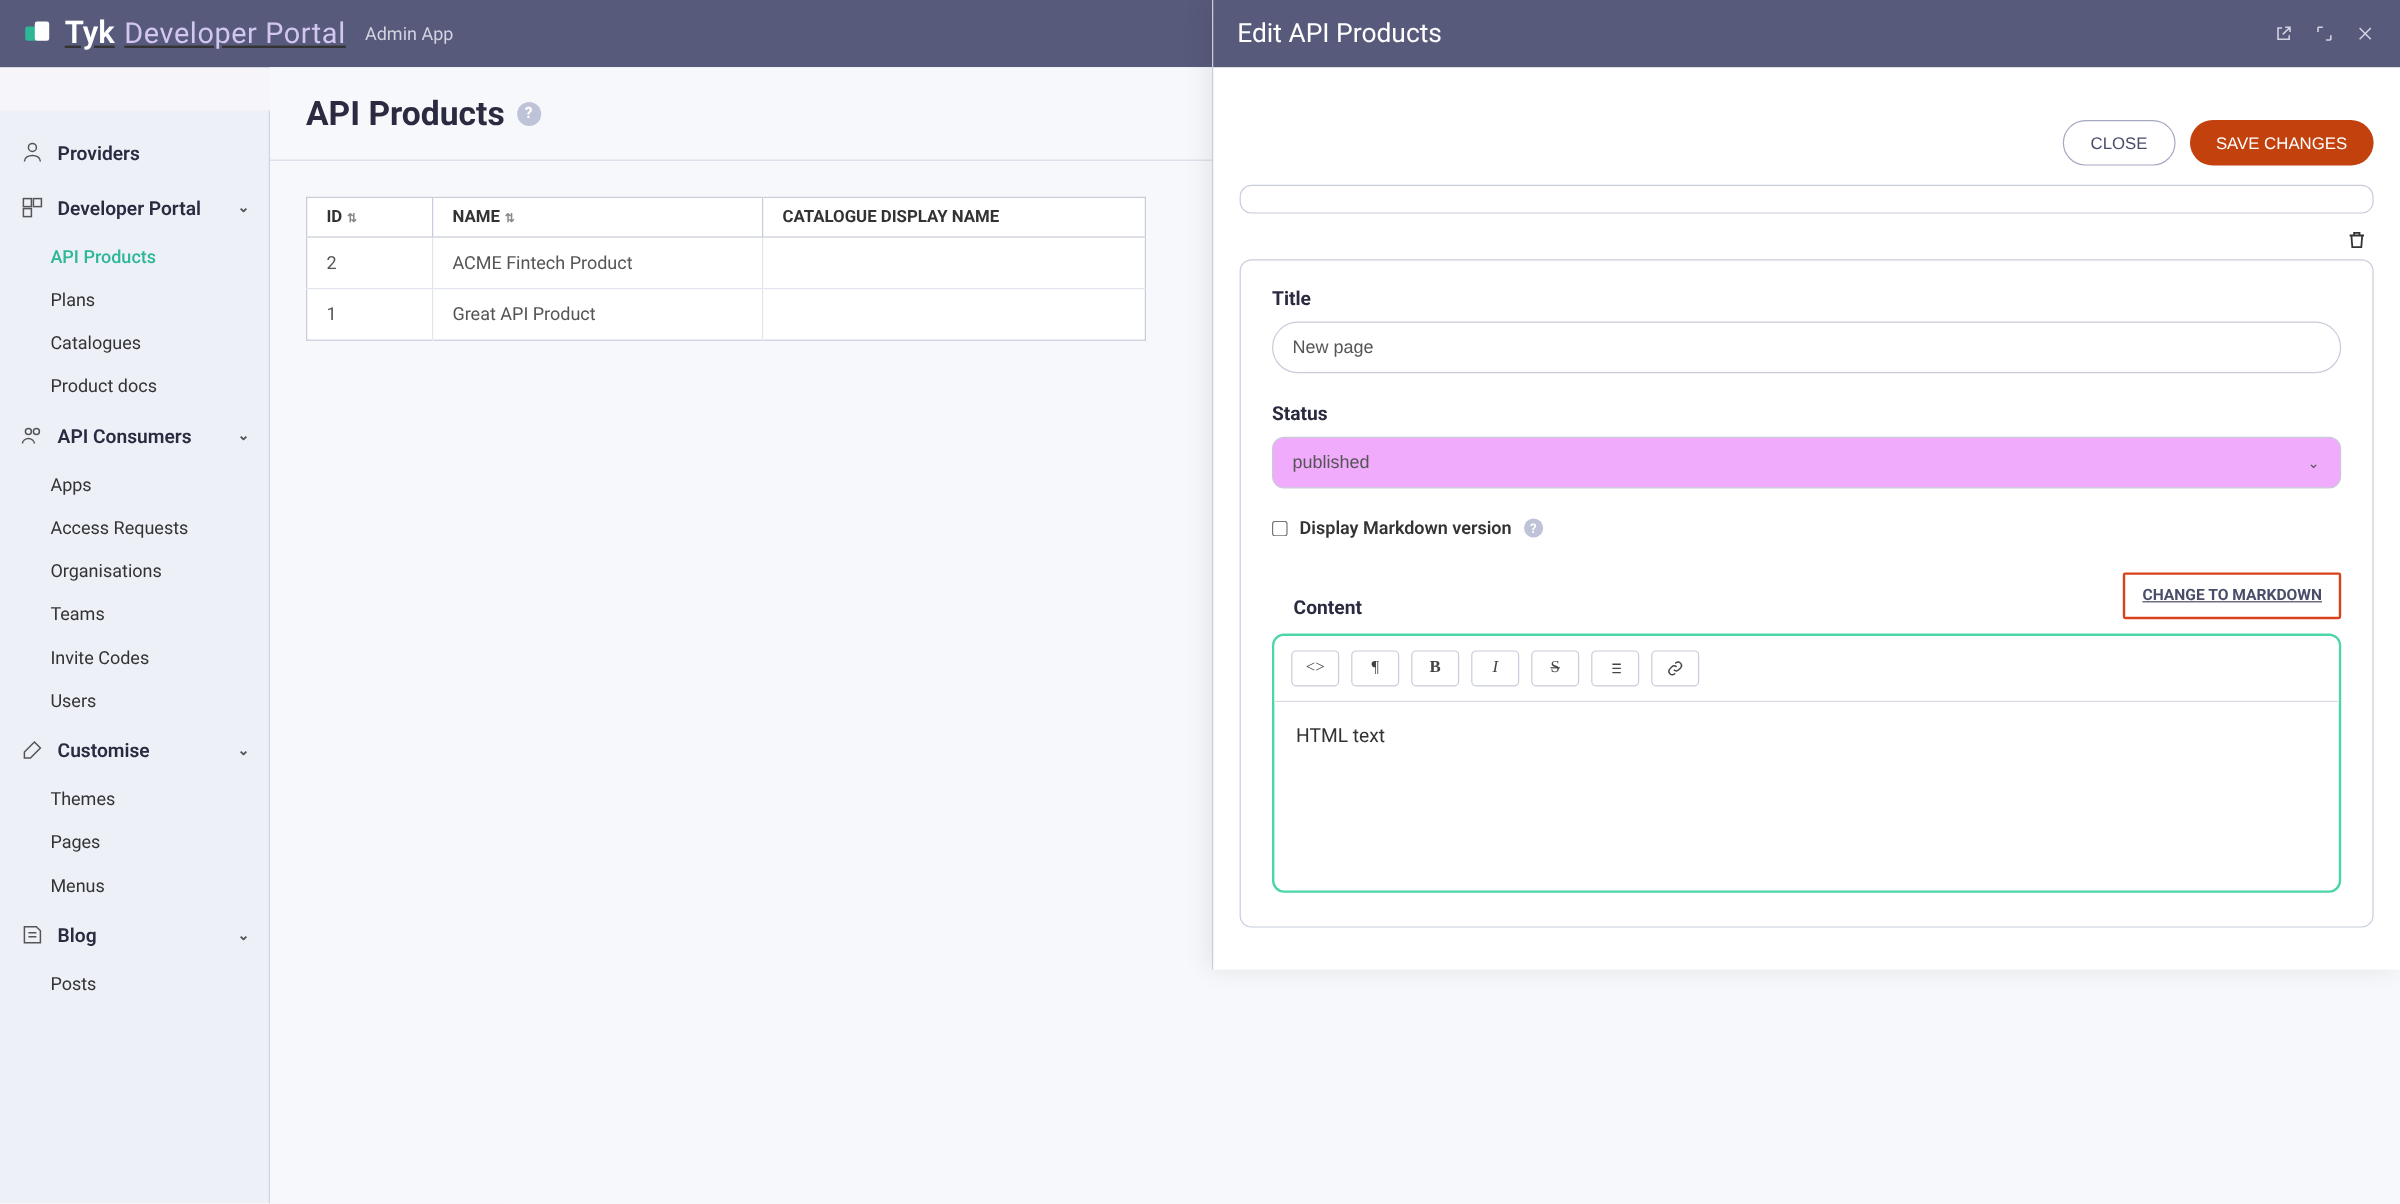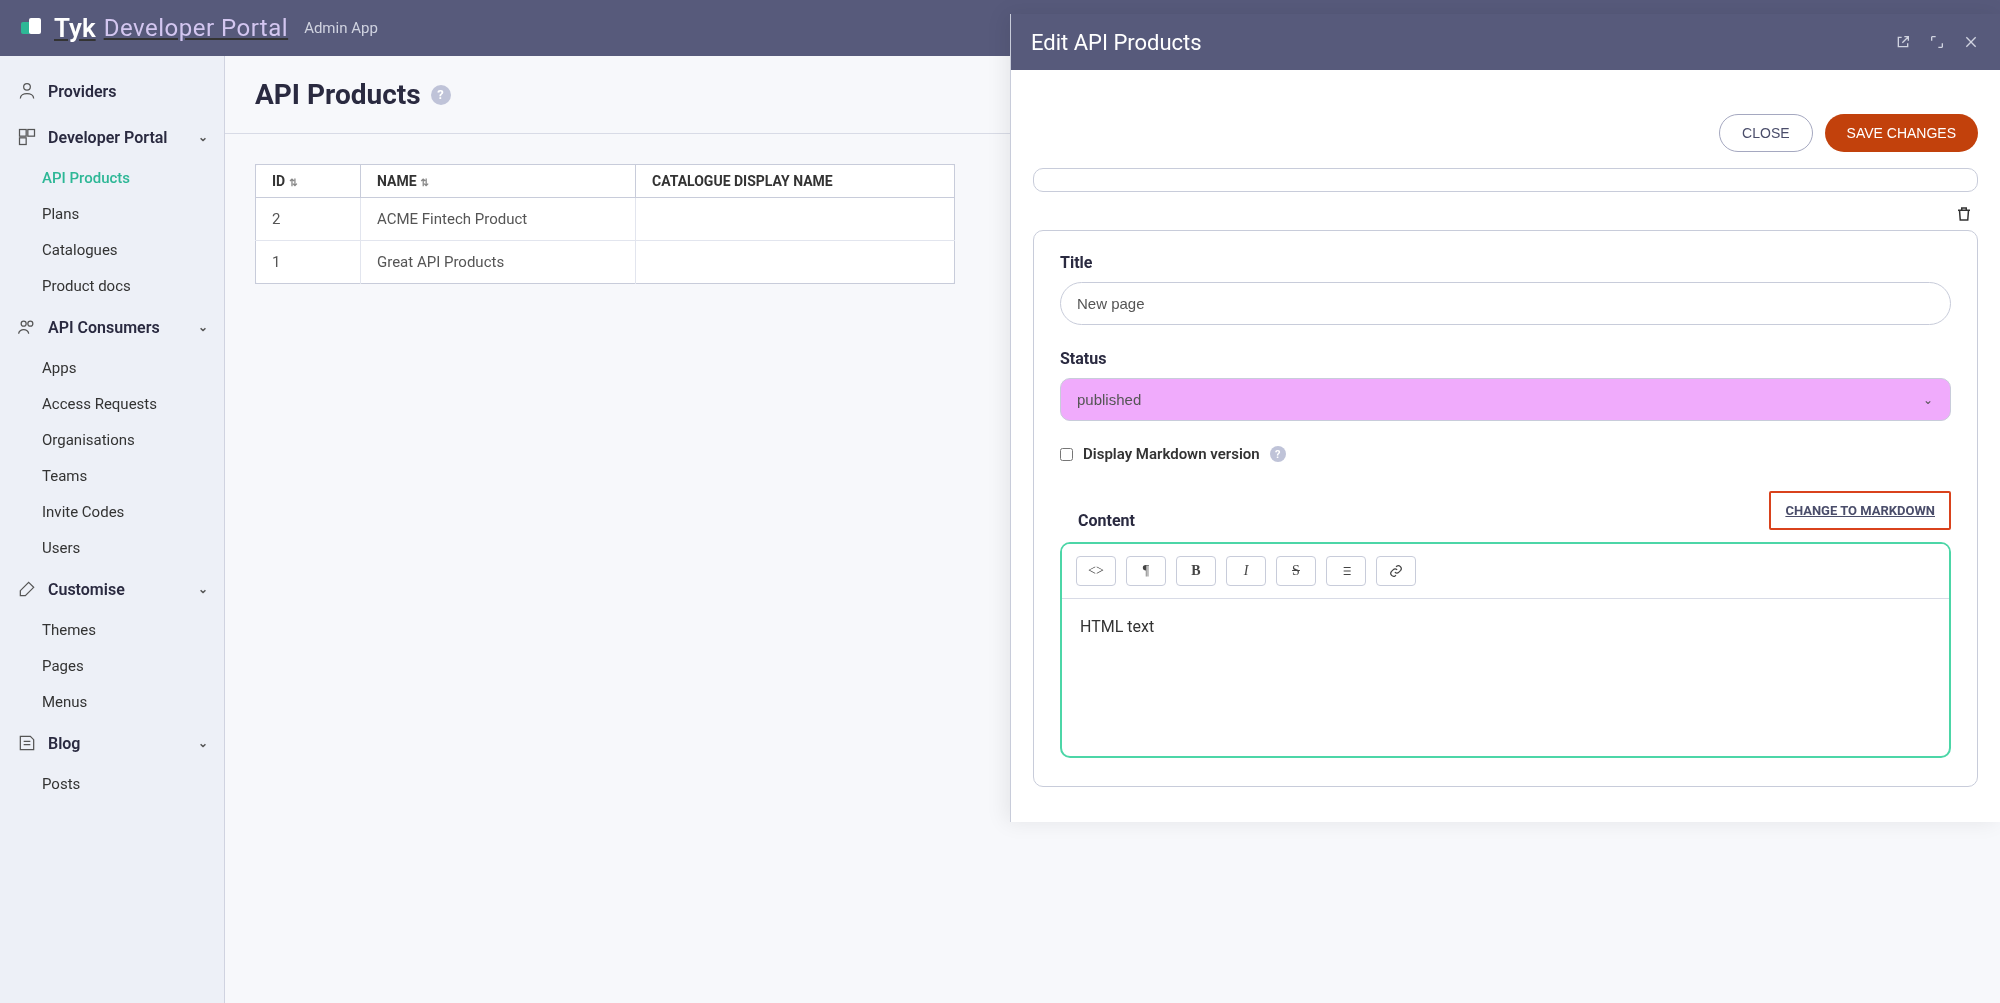--- a/index.html
+++ b/index.html
@@ -18,20 +18,21 @@
     .breadcrumb { margin-left: 16px; color: #d0d3e0; font-size: 15px; }
     
     .body-wrap { display: flex; height: calc(1003px - 56px); }
     
     .sidebar {
       width: 225px;
       background: #edf0f7;
       border-right: 1px solid #d0d3e0;
       overflow-y: auto;
       padding-top: 12px;
+      margin-top: 36px;
     }
     .sidebar-section {
       display: flex;
       align-items: center;
       padding: 12px 16px;
       font-size: 16px;
       font-weight: 600;
       color: #2a2a40;
       cursor: pointer;
       gap: 10px;
@@ -103,21 +104,21 @@
       border-right: 1px solid #e2e5ee;
     }
     table.data td:last-child { border-right: none; }
     table.data tr:last-child td { border-bottom: none; }
     .sort-ico { display: inline-block; margin-left: 4px; font-size: 10px; color: #888; }
     .col-id { width: 105px; }
     .col-name { width: 275px; }
     
     .overlay {
       position: absolute;
-      top: 14px;
+      top: 0;
       right: 0;
       width: 990px;
       height: 808px;
       background: #fff;
       border-left: 1px solid #c8ccda;
       display: flex;
       flex-direction: column;
       box-shadow: -4px 0 20px rgba(0,0,0,0.08);
     }
     .overlay-header {
@@ -381,21 +382,21 @@
           </tr>
         </thead>
         <tbody>
           <tr>
             <td>2</td>
             <td>ACME Fintech Product</td>
             <td></td>
           </tr>
           <tr>
             <td>1</td>
-            <td>Great API Products</td>
+            <td>Great API Product</td>
             <td></td>
           </tr>
         </tbody>
       </table>
     </div>
   </main>
 </div>
 
 <div class="overlay-root">
   <div class="overlay">

